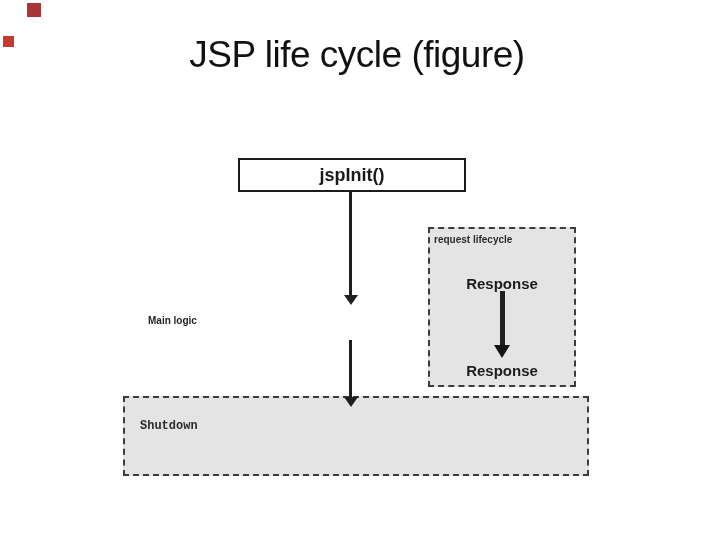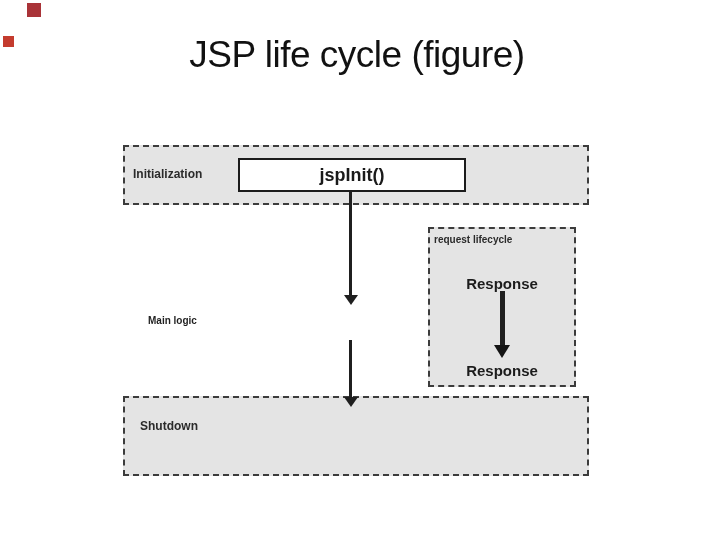--- a/index.html
+++ b/index.html
@@ -37,21 +37,21 @@
   .zone-init     { left: 123px; top: 145px; width: 462px; height: 56px; }
   .zone-request  { left: 428px; top: 227px; width: 144px; height: 156px; }
   .zone-shutdown { left: 123px; top: 396px; width: 462px; height: 76px; }
 
   .zone-label {
     position: absolute;
     font-weight: bold; font-size: 12px; color: #2b2b2b;
     white-space: nowrap;
   }
   .init-label     { left: 8px;  top: 20px; }
-  .shutdown-label { left: 15px; top: 21px; }
+  .shutdown-label { left: 15px; top: 21px; font-family: Liberation Mono, monospace; }
 
   .rl-label {
     position: absolute; left: 4px; top: 5px;
     font-weight: bold; font-size: 10px; color: #2b2b2b;
     white-space: nowrap;
   }
   .req-text, .resp-text {
     position: absolute; left: 0; width: 144px;
     text-align: center;
     font-weight: bold; font-size: 15px; color: #1c1c1c;
@@ -118,23 +118,20 @@
 
 <div class="slide">
 
   <div class="decor-square sq-a" style="background-color: rgb(169, 51, 56);"></div>
   <div class="decor-square sq-b" style="background-color: rgb(196, 59, 46);"></div>
 
   <h1 class="title">JSP life cycle (figure)</h1>
 
   <div class="diagram">
 
-    <div class="zone zone-init" style="background-color: rgb(228, 228, 228);">
-      <span class="zone-label init-label">Initialization</span>
-    </div>
 
     <div class="zone zone-request" style="background-color: rgb(228, 228, 228);">
       <span class="rl-label">request lifecycle</span>
       <span class="req-text">Response</span>
       <span class="resp-text">Response</span>
     </div>
 
     <div class="zone zone-shutdown" style="background-color: rgb(228, 228, 228);">
       <span class="zone-label shutdown-label">Shutdown</span>
     </div>

